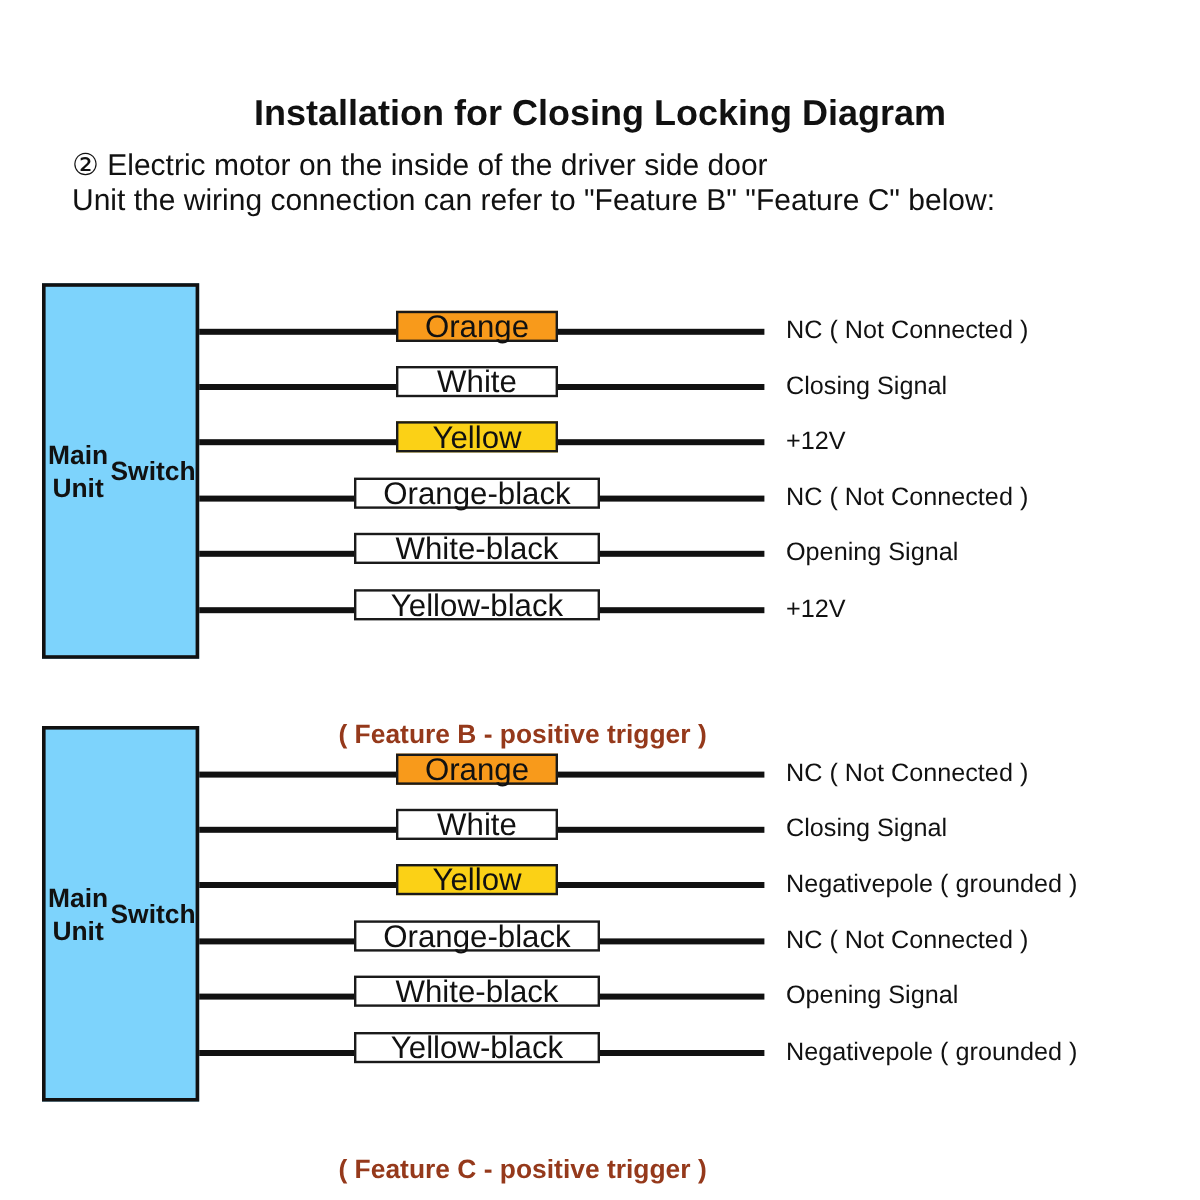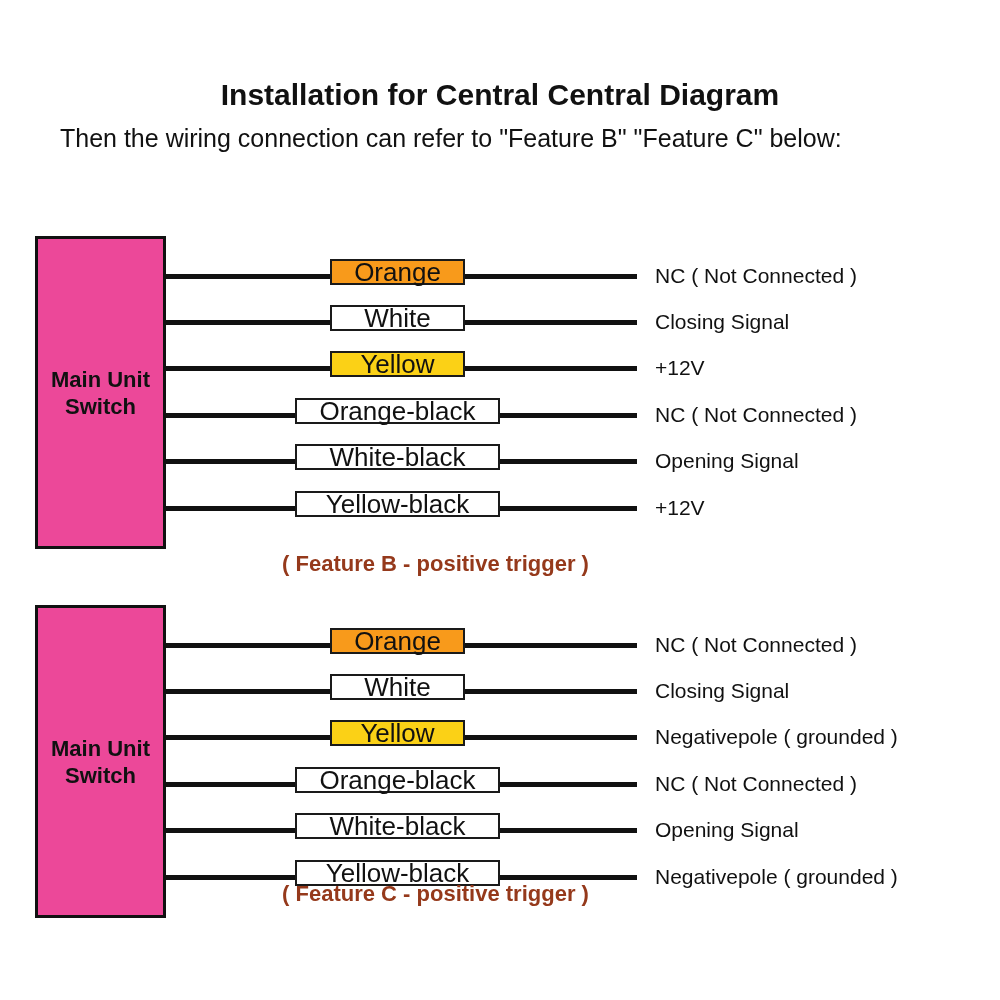--- a/index.html
+++ b/index.html
@@ -3,38 +3,39 @@
 <meta charset="utf-8">
 <style>
   html,body{margin:0;padding:0;background:#ffffff;}
   .page{position:relative;width:1000px;height:1000px;background:#ffffff;
         font-family:"Liberation Sans",sans-serif;color:#111;overflow:hidden;}
   .title{position:absolute;top:78px;left:0;width:1000px;text-align:center;
          font-size:30px;font-weight:bold;}
   .notes{position:absolute;top:124px;left:60px;font-size:25px;line-height:29px;}
   .diagram{position:absolute;left:0;width:1000px;height:313px;}
   .switch-box{position:absolute;left:35px;top:0;width:131px;height:313px;
-        border:3px solid #111;box-sizing:border-box;background:#ec4899;
-        display:flex;flex-direction:column;justify-content:center;align-items:center;
+        border:3px solid #111;box-sizing:border-box;background:#7dd3fc;
+        display:flex;flex-direction:row;justify-content:center;align-items:center;
         font-weight:bold;font-size:22px;line-height:27px;text-align:center;}
   .wire{position:absolute;height:5px;background:#111;}
   .label-box{position:absolute;height:26px;box-sizing:border-box;border:2px solid #1a1a1a;
         display:flex;align-items:center;justify-content:center;font-size:26px;
         white-space:nowrap;}
   .signal{position:absolute;left:655px;font-size:21px;line-height:30px;white-space:nowrap;}
   .caption{position:absolute;left:0;width:871px;text-align:center;
-        font-weight:bold;font-size:22px;}
+        font-weight:bold;font-size:22px;margin-top:48px;}
 </style>
 </head>
 <body>
 
 <div class="page">
-  <div class="title">Installation for Central Central Diagram</div>
+  <div class="title">Installation for Closing Locking Diagram</div>
   <div class="notes">
-    <div>Then the wiring connection can refer to "Feature B" "Feature C" below:</div>
+    <div>② Electric motor on the inside of the driver side door</div>
+    <div>Unit the wiring connection can refer to "Feature B" "Feature C" below:</div>
   </div>
 
   <section class="diagram" style="top:236px">
       <div class="switch-box">
         <div>Main Unit</div>
         <div>Switch</div>
       </div>
       <div class="wire" style="left: 166px; top: 38px; width: 164px; background: rgb(17, 17, 17);"></div>
       <div class="label-box" style="left: 330px; top: 23px; width: 135px; background: rgb(248, 154, 27);">Orange</div>
       <div class="wire" style="left: 465px; top: 38px; width: 172px; background: rgb(17, 17, 17);"></div>
@@ -85,14 +86,14 @@
       <div class="signal" style="top: 164px;">NC ( Not Connected )</div>
       <div class="wire" style="left: 166px; top: 223px; width: 129px; background: rgb(17, 17, 17);"></div>
       <div class="label-box" style="left: 295px; top: 208px; width: 205px; background: rgb(255, 255, 255);">White-black</div>
       <div class="wire" style="left: 500px; top: 223px; width: 137px; background: rgb(17, 17, 17);"></div>
       <div class="signal" style="top: 210px;">Opening Signal</div>
       <div class="wire" style="left: 166px; top: 270px; width: 129px; background: rgb(17, 17, 17);"></div>
       <div class="label-box" style="left: 295px; top: 255px; width: 205px; background: rgb(255, 255, 255);">Yellow-black</div>
       <div class="wire" style="left: 500px; top: 270px; width: 137px; background: rgb(17, 17, 17);"></div>
       <div class="signal" style="top: 257px;">Negativepole ( grounded )</div>
     </section>
-  <div class="caption" style="top: 881px; color: rgb(149, 57, 27);">( Feature C - positive trigger )</div>
+  <div class="caption" style="top: 914px; color: rgb(149, 57, 27);">( Feature C - positive trigger )</div>
 </div>
 
 </body></html>

